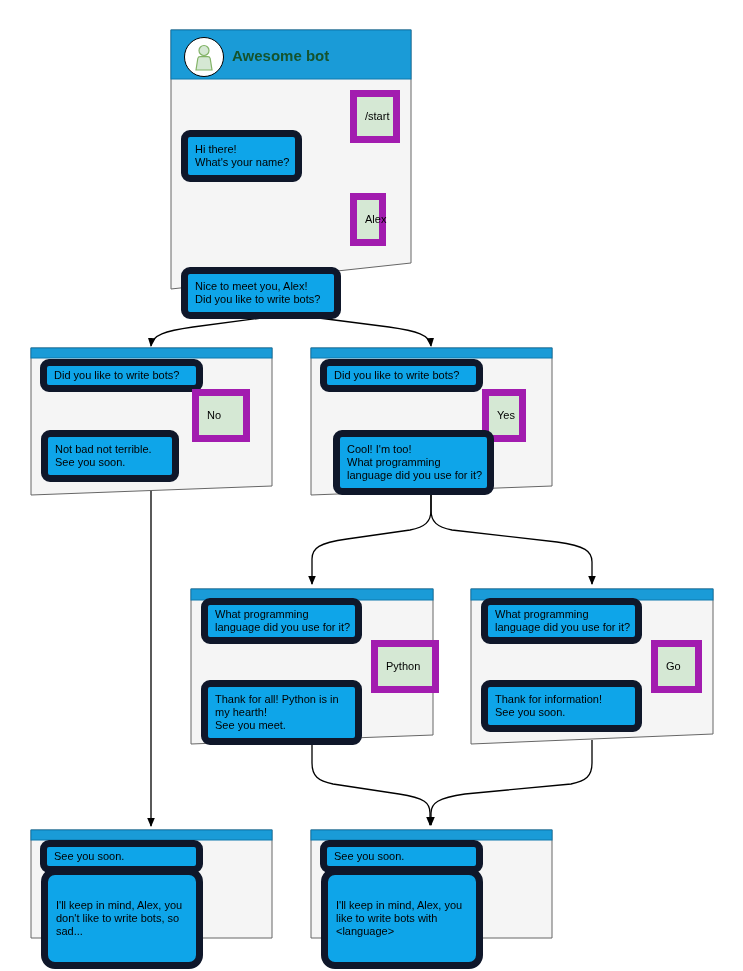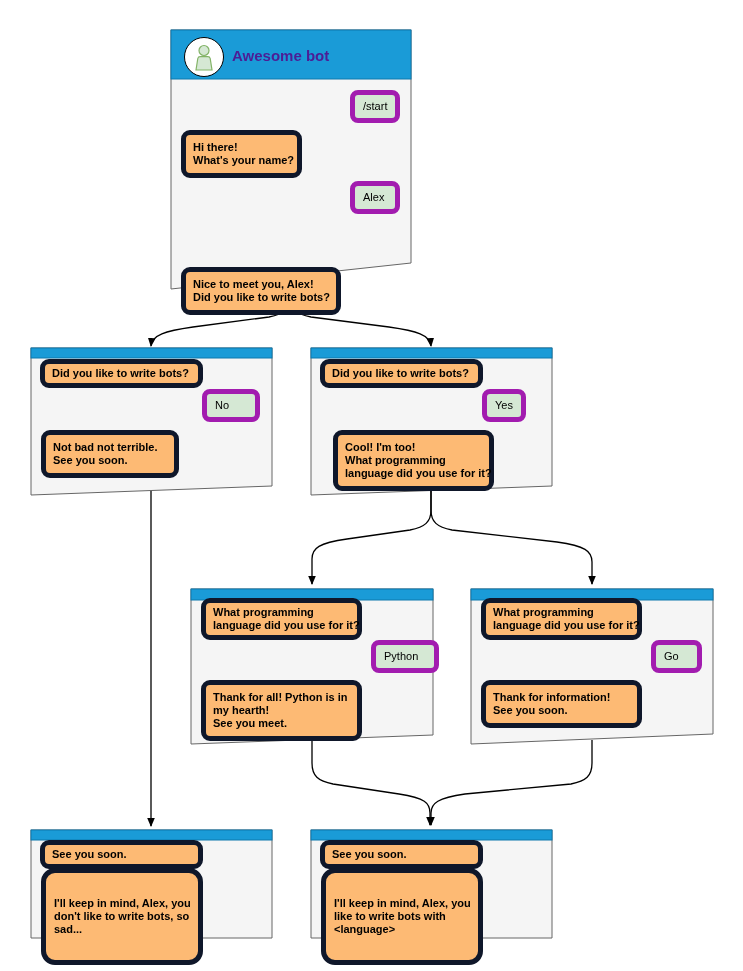--- a/index.html
+++ b/index.html
@@ -14,28 +14,28 @@
   .window-poly{fill:#f5f5f5;stroke:#666666;stroke-width:1;}
   .strip{fill:#1a9bd7;stroke:#0d78ad;stroke-width:1;}
   .edge{fill:none;stroke:#000000;stroke-width:1.3;}
   .bubble{
     position:absolute;
     font-size:11px;line-height:13px;color:#000000;
     white-space:pre;
     box-sizing:border-box;
     border-radius:9px;
   }
-  .bot{background:#fdba74;border:5px solid #0f172a;font-weight:bold;}
-  .user{background:#d5e8d4;border:5px solid #a21caf;padding:5px 8px;border-radius:8px;}
+  .bot{background:#0ea5e9;border:7px solid #0f172a;}
+  .user{background:#d5e8d4;border:7px solid #a21caf;padding:13px 8px;border-radius:0;}
   .pad1{padding:3px 7px;}
   .pad2{padding:6px 7px;}
   .big{padding:24px 8px;border-radius:14px;}
   .header-title{
     position:absolute;left:232px;top:55px;transform:translateY(-50%);
-    color:#4c1d95;font-weight:bold;font-size:15px;
+    color:#14532d;font-weight:bold;font-size:15px;
   }
   .avatar{
     position:absolute;left:184px;top:37px;width:40px;height:40px;
     background:#ffffff;border:1.5px solid #000000;border-radius:50%;
     box-sizing:border-box;
     display:flex;align-items:center;justify-content:center;
   }
 </style>
 </head>
 <body>
@@ -78,26 +78,26 @@
     <svg width="24" height="28" viewBox="0 0 24 28">
       <circle cx="12" cy="7.5" r="5" fill="#d5e8d4" stroke="#82b366" stroke-width="1.2"></circle>
       <path d="M4,27 L5.8,15.5 Q6.2,13.6 8.2,13.6 L15.8,13.6 Q17.8,13.6 18.2,15.5 L20,27 Z" fill="#d5e8d4" stroke="#82b366" stroke-width="1.2"></path>
     </svg>
   </div>
   <div class="header-title">Awesome bot</div>
 
   <div class="bubble user" style="left:350px;top:90px;width:50px;">/start</div>
   <div class="bubble bot pad2" style="left:181px;top:130px;width:121px;">Hi there!
 What's your name?</div>
-  <div class="bubble user" style="left:350px;top:181px;width:50px;">Alex</div>
+  <div class="bubble user" style="left:350px;top:193px;width:36px;">Alex</div>
   <div class="bubble bot pad2" style="left:181px;top:221px;width:160px;margin-top:46px;">Nice to meet you, Alex!
 Did you like to write bots?</div>
 
   <div class="bubble bot pad1" style="left:40px;top:359px;width:163px;">Did you like to write bots?</div>
-  <div class="bubble user" style="left:202px;top:389px;width:58px;">No</div>
+  <div class="bubble user" style="left:192px;top:389px;width:58px;">No</div>
   <div class="bubble bot pad2" style="left:41px;top:430px;width:138px;">Not bad not terrible.
 See you soon.</div>
 
   <div class="bubble bot pad1" style="left:320px;top:359px;width:163px;">Did you like to write bots?</div>
   <div class="bubble user" style="left:482px;top:389px;width:44px;">Yes</div>
   <div class="bubble bot pad2" style="left:333px;top:430px;width:161px;">Cool! I'm too!
 What programming
 language did you use for it?</div>
 
   <div class="bubble bot pad1" style="left:201px;top:598px;width:161px;">What programming

